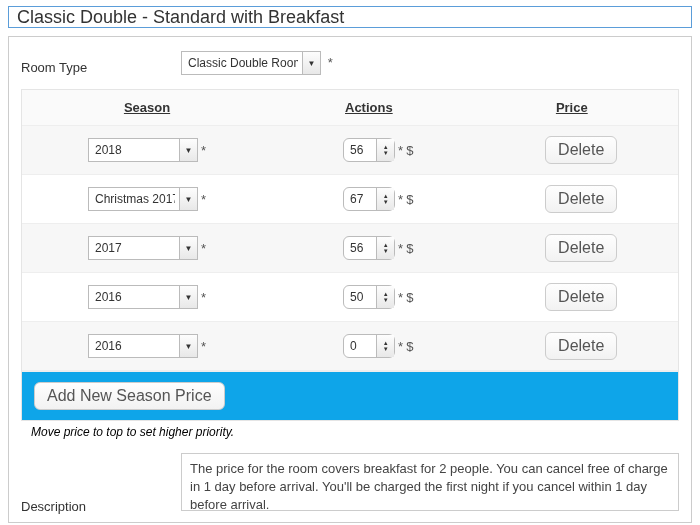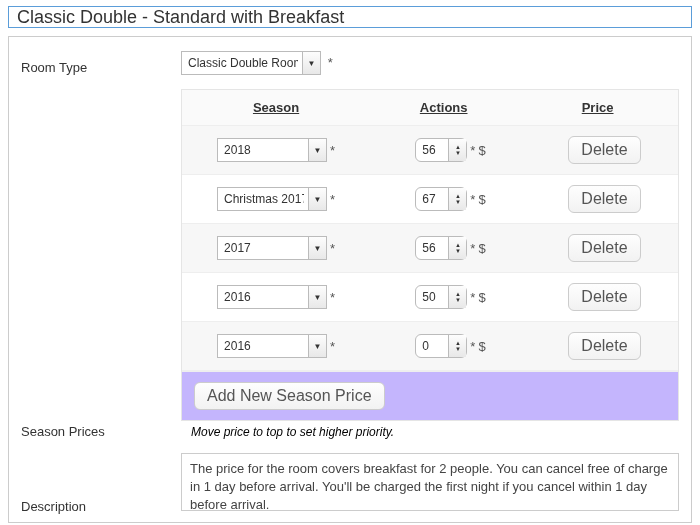--- a/index.html
+++ b/index.html
@@ -90,21 +90,21 @@
   .col-actions{ flex: 0.9; text-align: center; }
   .th { font-weight: 600; color: #333; }
   .td .cell { display: inline-flex; align-items: center; }
   .btn {
     font-family: inherit; font-size: 16px;
     background: linear-gradient(#fefefe,#f2f2f2);
     border: 1px solid #ccc; color: #555;
     padding: 4px 12px; cursor: pointer;
     border-radius: 6px;
   }
-  .add-row { padding: 10px 12px; border-top: 1px solid #eee; background:#c4b5fd;}
+  .add-row { padding: 10px 12px; border-top: 1px solid #eee; background:#0ea5e9;}
   .hint { font-style: italic; color: #000000; font-size: 12px; margin-top: 4px; margin-left: 10px; }
   .desc-textarea {
     width: 100%; height: 58px;
     border: 1px solid #ccc;
     padding: 6px 8px;
     font-family: inherit; font-size: 13px;
     color: #444; resize: none;
     line-height: 1.4;
   }
   .body-rows { }
@@ -127,21 +127,20 @@
           <select>
             <option>Classic Double Room</option>
           </select>
           <span class="caret">▼</span>
         </span>
         <span class="asterisk">*</span>
       </div>
     </div>
 
     <div class="field-row">
-      <div class="field-label">Season Prices</div>
       <div class="field-control">
         <div class="prices-table">
           <div class="thead">
             <div class="th col-season">Season</div>
             <div class="th col-actions">Actions</div>
             <div class="th col-price">Price</div>
           </div>
           <div class="body-rows" id="price-rows">
               <div class="row">
                 <div class="td col-season"><span class="cell">

